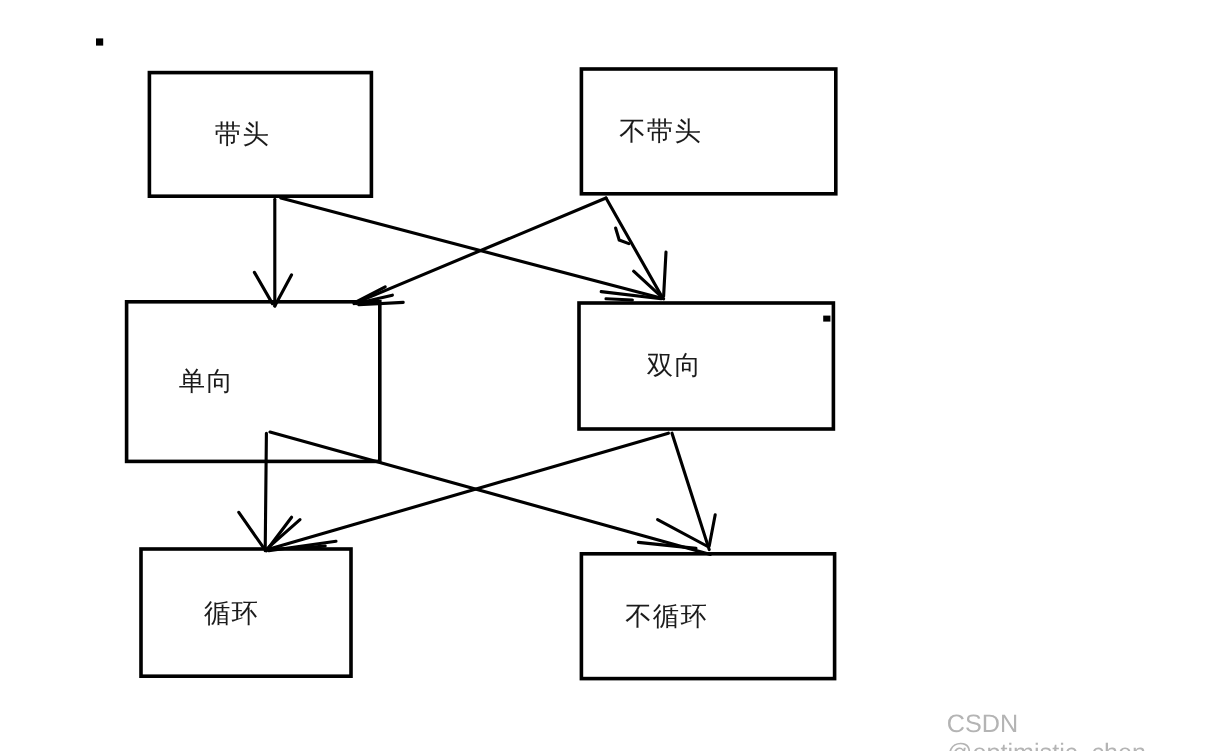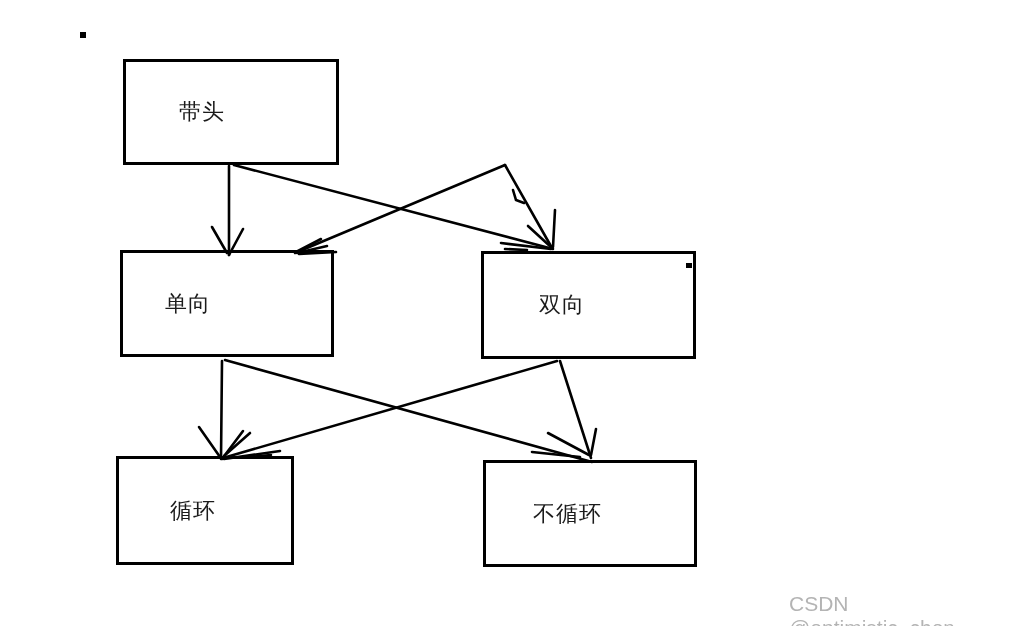--- a/index.html
+++ b/index.html
@@ -2,38 +2,41 @@
 <html><head>
 <meta charset="utf-8">
 <style>
   html,body{margin:0;padding:0;background:#ffffff;}
   .canvas{position:relative;width:1013px;height:626px;background:#ffffff;
           font-family:"Liberation Sans",sans-serif;overflow:hidden;}
   .arrows{position:absolute;left:0;top:0;width:1013px;height:626px;z-index:3;pointer-events:none;}
   .arrows line,.arrows path{stroke:#000000;stroke-width:2.6;fill:none;stroke-linecap:round;}
   .node{position:absolute;box-sizing:border-box;border:3px solid #000000;background:#ffffff;
         display:flex;align-items:center;font-size:22px;color:#1b1b1b;letter-spacing:1px;z-index:2;}
-  .n1{left:123px;top:59px;width:216px;height:106px;padding-left:53px;}
+  .n1{left:123px;top:59px;width:188px;height:106px;padding-left:53px;}
   .n2{left:483px;top:56px;width:215px;height:107px;padding-left:30px;}
-  .n3{left:120px;top:250px;width:214px;height:107px;padding-left:42px;font-family:Liberation Mono, monospace;}
+  .n3{left:104px;top:250px;width:214px;height:136px;padding-left:42px;font-family:Liberation Mono, monospace;}
   .n4{left:481px;top:251px;width:215px;height:108px;padding-left:55px;align-items:center;}
   .n5{left:116px;top:456px;width:178px;height:109px;padding-left:51px;}
-  .n6{left:483px;top:460px;width:214px;height:107px;padding-left:47px;}
+  .n6{left:483px;top:460px;width:214px;height:107px;padding-left:35px;}
   .dot{position:absolute;background:#000000;z-index:4;}
   .dot1{left:80px;top:32px;width:6px;height:6px;}
   .dot2{left:686px;top:263px;width:6px;height:5px;}
   .watermark{position:absolute;left:789px;top:592px;font-size:21px;color:#b4b4b4;z-index:5;}
 </style>
 </head>
 <body>
 
 <div class="canvas">
 
   <div class="node n1">
     <span>带头</span>
+  </div>
+  <div class="node n2">
+    <span>不带头</span>
   </div>
   <div class="node n3">
     <span>单向</span>
   </div>
   <div class="node n4">
     <span>双向</span>
   </div>
   <div class="node n5">
     <span>循环</span>
   </div>

